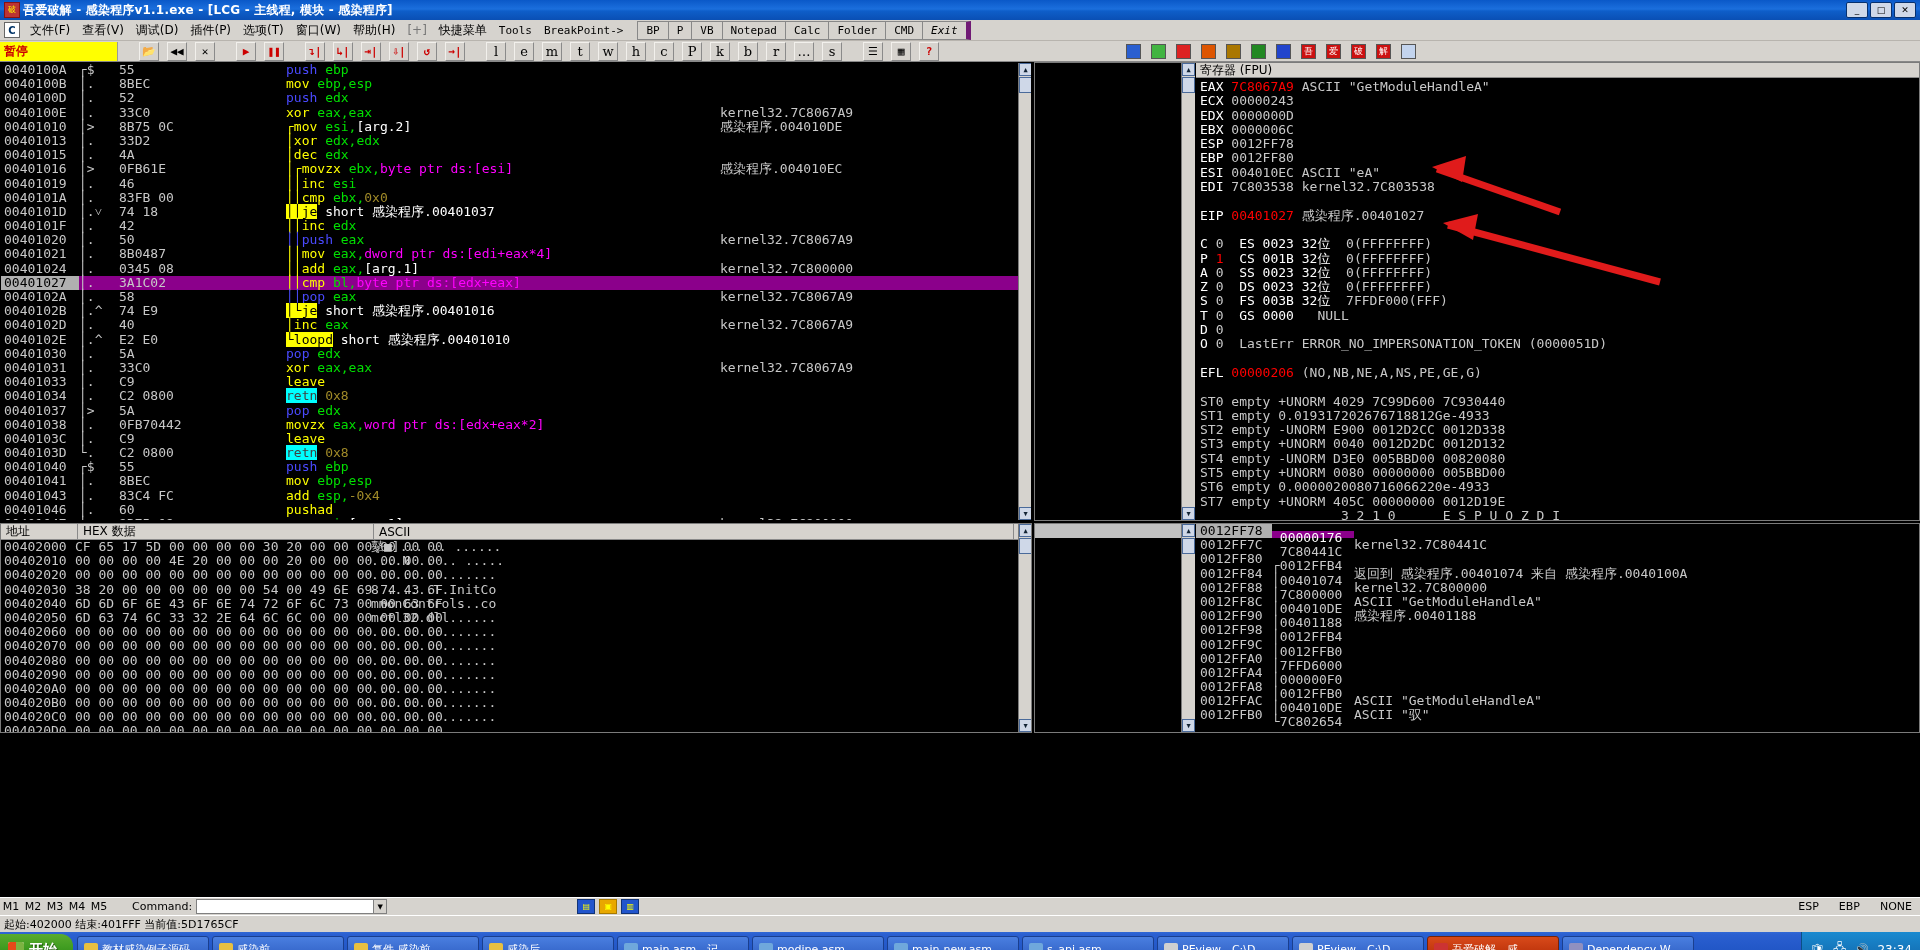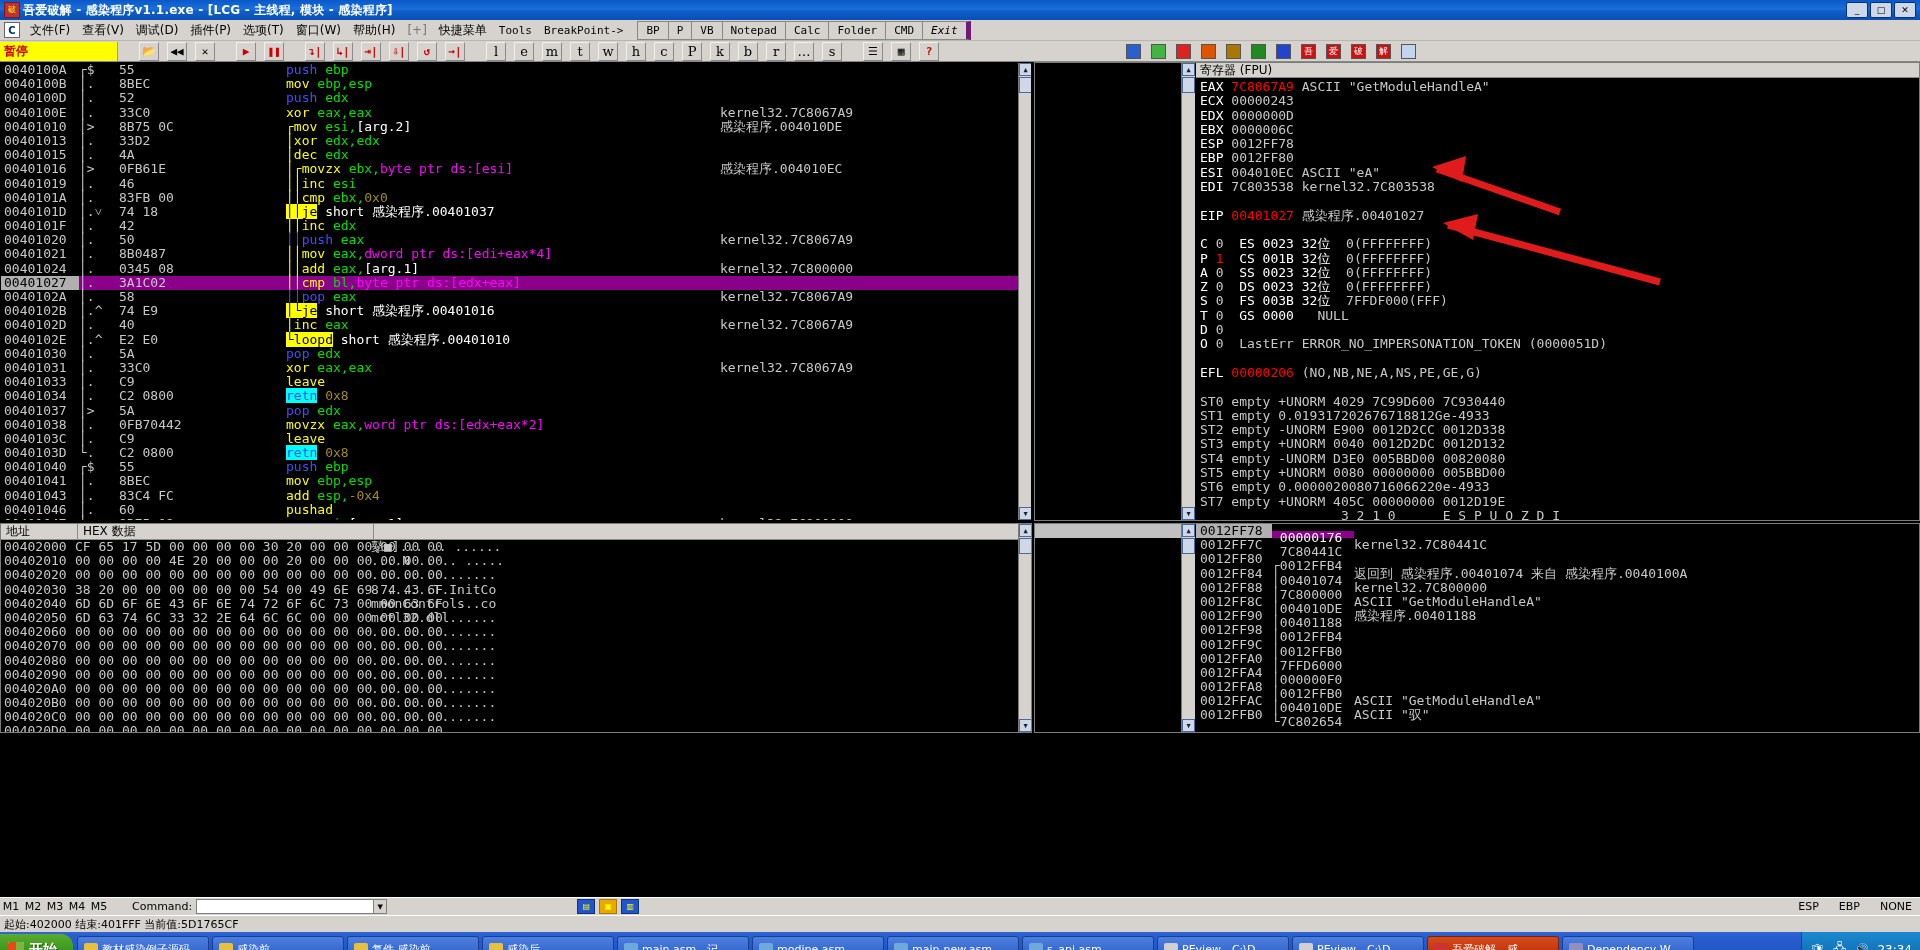--- a/index.html
+++ b/index.html
@@ -54,21 +54,21 @@
   .drow{ display:flex; height:14.2px; line-height:14.2px; white-space:pre; font-size:13px;}
   .drow.sel{ background:#8b008b; }
   .drow.sel .c-addr{ background:#b0b0b0; color:#000;}
   .c-addr{ width:78px; padding-left:3px; color:#c8c8c8;}
   .c-gut{ width:40px; color:#c8c8c8; }
   .c-hex{ width:167px; color:#c8c8c8;}
   .c-asm{ width:434px; }
   .c-cmt{ flex:1; color:#c8c8c8; }
   .kw-push{color:#4a4aff;} .kw-mov{color:#ffff00;} .kw-xor{color:#ffff00;}
   .reg{color:#00e000;} .mem{color:#ff00ff;} .num{color:#a08a28;}
-  .jmphl{ background:#ffff00; color:#000;} .retnhl{ background:#00ffff; color:#1d4ed8;}
+  .jmphl{ background:#ffff00; color:#000;} .retnhl{ background:#00ffff; color:#404040;}
   .white{color:#ffffff;} .gray{color:#c8c8c8;}
 
   #disasm .vscroll{ position:absolute; right:0; top:0; width:13px; height:100%; background:#d6d3ce;
       border-left:1px solid #7b7b7b;}
   .sb-arrow{ width:13px;height:13px;background:#cfd8e8;border:1px solid #4a6a9a;
     display:flex;align-items:center;justify-content:center;font-size:7px;color:#123;}
   .sb-thumb{ width:13px;height:16px;background:#cfd8e8;border:1px solid #4a6a9a;margin-top:1px;}
 
   
   #regs{ left:1034px; top:0; width:886px; height:459px; background:#000; border:1px solid #7b7b7b;}
@@ -281,20 +281,21 @@
     <div style="position:absolute;left:161px;top:0;right:0;bottom:0;background:#000;">
       <div class="reghdr">寄存器 (FPU)</div>
       <div class="regbody" id="regbody"><div><span class="white">EAX</span> <span class="rred">7C8067A9</span> <span class="rval">ASCII "GetModuleHandleA"</span></div><div><span class="white">ECX</span> <span class="rval">00000243</span></div><div><span class="white">EDX</span> <span class="rval">0000000D</span></div><div><span class="white">EBX</span> <span class="rval">0000006C</span></div><div><span class="white">ESP</span> <span class="rval">0012FF78</span></div><div><span class="white">EBP</span> <span class="rval">0012FF80</span></div><div><span class="white">ESI</span> <span class="rval">004010EC</span> <span class="rval">ASCII "eA"</span></div><div><span class="white">EDI</span> <span class="rval">7C803538</span> <span class="rval">kernel32.7C803538</span></div><div>&nbsp;</div><div><span class="white">EIP</span> <span class="rred">00401027</span> <span class="rval">感染程序.00401027</span></div><div>&nbsp;</div><div><span class="white">C</span> <span class="rval">0</span>  <span class="white">ES 0023 32位</span>  <span class="rval">0(FFFFFFFF)</span></div><div><span class="white">P</span> <span class="rred">1</span>  <span class="white">CS 001B 32位</span>  <span class="rval">0(FFFFFFFF)</span></div><div><span class="white">A</span> <span class="rval">0</span>  <span class="white">SS 0023 32位</span>  <span class="rval">0(FFFFFFFF)</span></div><div><span class="white">Z</span> <span class="rval">0</span>  <span class="white">DS 0023 32位</span>  <span class="rval">0(FFFFFFFF)</span></div><div><span class="white">S</span> <span class="rval">0</span>  <span class="white">FS 003B 32位</span>  <span class="rval">7FFDF000(FFF)</span></div><div><span class="white">T</span> <span class="rval">0</span>  <span class="white">GS 0000 </span>  <span class="rval">NULL</span></div><div><span class="white">D</span> <span class="rval">0</span>  </div><div><span class="white">O</span> <span class="rval">0</span>  <span class="rval">LastErr ERROR_NO_IMPERSONATION_TOKEN (0000051D)</span></div><div>&nbsp;</div><div><span class="white">EFL</span> <span class="rred">00000206</span> <span class="rval">(NO,NB,NE,A,NS,PE,GE,G)</span></div><div>&nbsp;</div><div><span class="rval">ST0 empty +UNORM 4029 7C99D600 7C930440</span></div><div><span class="rval">ST1 empty 0.019317202676718812Ge-4933</span></div><div><span class="rval">ST2 empty -UNORM E900 0012D2CC 0012D338</span></div><div><span class="rval">ST3 empty +UNORM 0040 0012D2DC 0012D132</span></div><div><span class="rval">ST4 empty -UNORM D3E0 005BBD00 00820080</span></div><div><span class="rval">ST5 empty +UNORM 0080 00000000 005BBD00</span></div><div><span class="rval">ST6 empty 0.0000020080716066220e-4933</span></div><div><span class="rval">ST7 empty +UNORM 405C 00000000 0012D19E</span></div><div><span class="rval">                  3 2 1 0      E S P U O Z D I</span></div></div>
     </div>
   </div>
 
   <div class="panel" id="dump">
     <div class="dumphdr">
       <div class="dh" style="width:77px">地址</div>
       <div class="dh" style="width:296px">HEX 数据</div>
+      <div class="dh" style="width:640px">ASCII</div>
     </div>
     <div id="dump-rows">
         <div class="dumprow"><div class="dk-addr">00402000</div><div class="dk-hex">CF 65 17 5D 00 00 00 00 30 20 00 00 00 00 00 00</div><div class="dk-asc">鼕■]... .. ......</div></div>
         <div class="dumprow"><div class="dk-addr">00402010</div><div class="dk-hex">00 00 00 00 4E 20 00 00 00 20 00 00 00 00 00 00</div><div class="dk-asc">....N .. .. .....</div></div>
         <div class="dumprow"><div class="dk-addr">00402020</div><div class="dk-hex">00 00 00 00 00 00 00 00 00 00 00 00 00 00 00 00</div><div class="dk-asc">................</div></div>
         <div class="dumprow"><div class="dk-addr">00402030</div><div class="dk-hex">38 20 00 00 00 00 00 00 54 00 49 6E 69 74 43 6F</div><div class="dk-asc">8 ......T.InitCo</div></div>
         <div class="dumprow"><div class="dk-addr">00402040</div><div class="dk-hex">6D 6D 6F 6E 43 6F 6E 74 72 6F 6C 73 00 00 63 6F</div><div class="dk-asc">mmonControls..co</div></div>
         <div class="dumprow"><div class="dk-addr">00402050</div><div class="dk-hex">6D 63 74 6C 33 32 2E 64 6C 6C 00 00 00 00 00 00</div><div class="dk-asc">mctl32.dll......</div></div>
         <div class="dumprow"><div class="dk-addr">00402060</div><div class="dk-hex">00 00 00 00 00 00 00 00 00 00 00 00 00 00 00 00</div><div class="dk-asc">................</div></div>
         <div class="dumprow"><div class="dk-addr">00402070</div><div class="dk-hex">00 00 00 00 00 00 00 00 00 00 00 00 00 00 00 00</div><div class="dk-asc">................</div></div>

